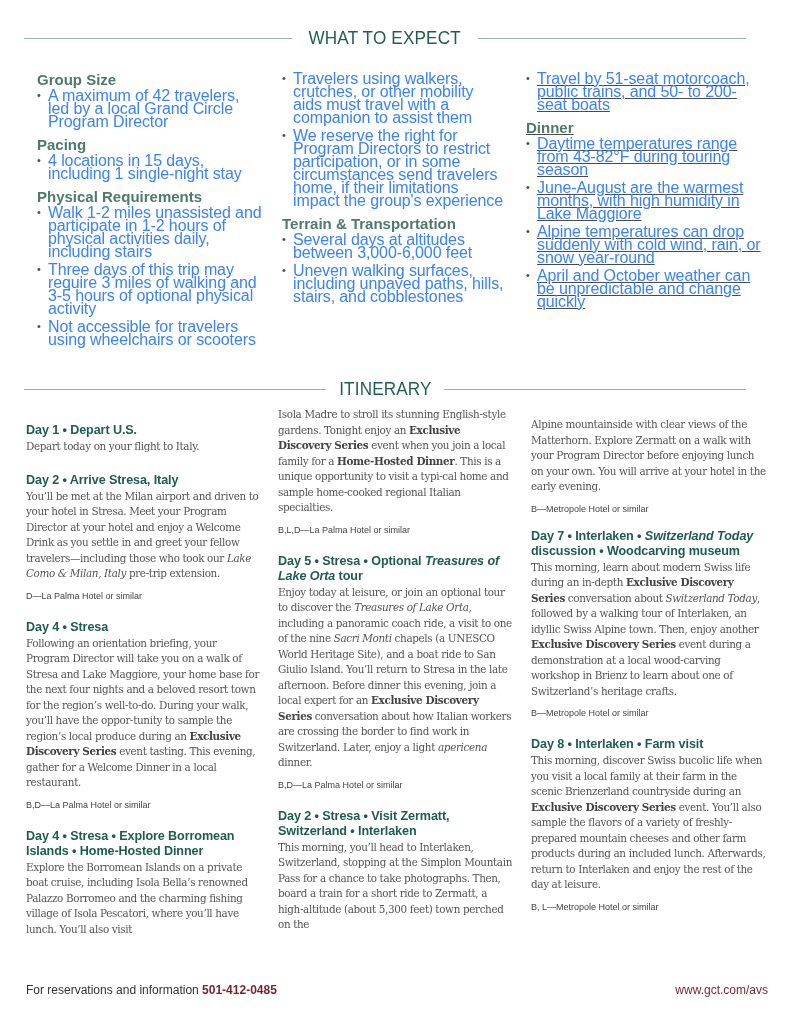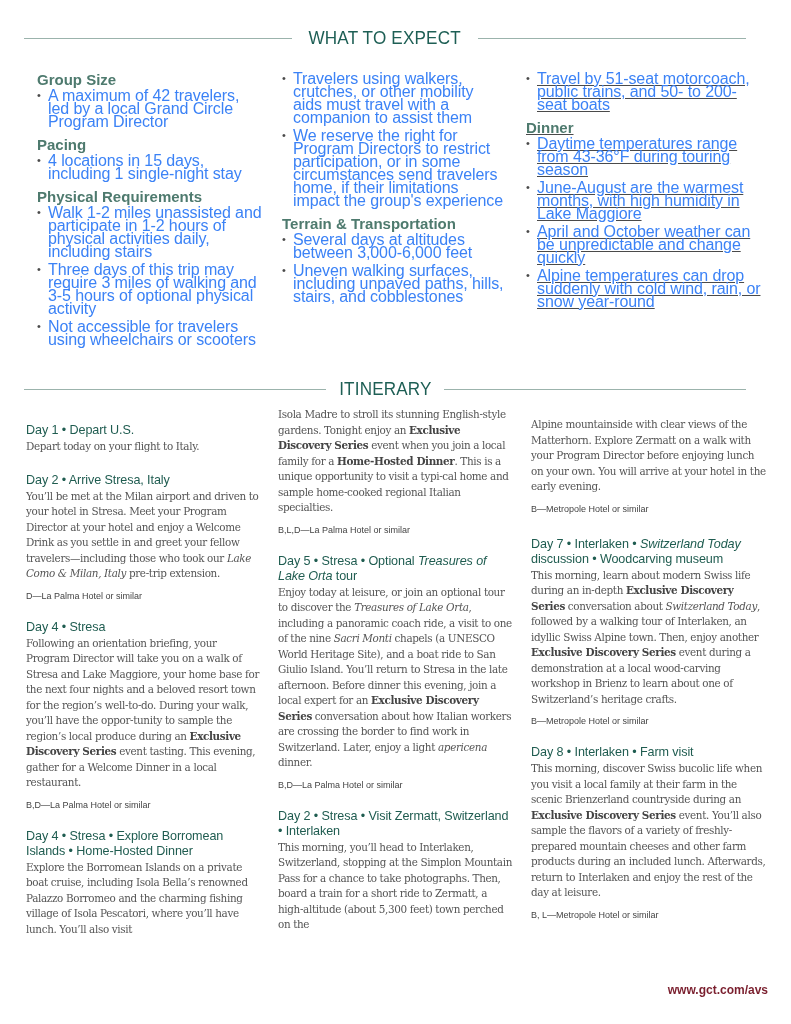--- a/index.html
+++ b/index.html
@@ -38,42 +38,42 @@
     content: "\2022"; position: absolute; left: 0; top: 0; color: #4a4a4a; font-size: 11px;
   }
 
   .itin-col { position: absolute; top: 423px; }
   #itin-col-1 { left: 26px; width: 236px; }
   #itin-col-2 { left: 278px; width: 236px; top: 406px; }
   #itin-col-3 { left: 531px; width: 236px; top: 416px; }
 
   .day { margin-bottom: 18px; }
   .day-title {
-    font-family: "Liberation Sans", sans-serif; font-weight: normal; font-size: 12.6px;
+    font-family: "Liberation Sans", sans-serif; font-weight: bold; font-size: 12.6px;
     color: #1f5c50; line-height: 15px; letter-spacing: -0.1px;
   }
   .day-title em { font-style: italic; }
   .day-body {
     font-family: "DejaVu Serif", serif; font-size: 10.4px; line-height: 15.5px;
     color: #555555; margin-top: 1px; letter-spacing: -0.35px;
   }
   .day-body b { font-weight: bold; color: #444; }
   .day-body i { font-style: italic; }
   .day-meals {
     font-family: "Liberation Sans", sans-serif; font-size: 9px; color: #444;
     margin-top: 8px; line-height: 12px;
   }
 
   .footer {
     position: absolute; top: 983px; left: 26px; width: 742px; height: 16px;
     font-family: "Liberation Sans", sans-serif; font-size: 12px;
   }
   .footer .left { position: absolute; left: 0; top: 0; color: #333; }
   .footer .phone { color: #7a1f2e; font-weight: bold; }
-  .footer .right { position: absolute; right: 0; top: 0; color: #7a1f2e; font-weight: bold; }
+  .footer .right { position: absolute; right: 0; top: 0; color: #7a1f2e; font-weight: normal; }
 </style>
 </head>
 <body>
 
 <div class="section-header" id="hdr-expect">
   <div class="rule"></div>
   <div class="title">WHAT TO EXPECT</div>
   <div class="rule"></div>
 </div>
 
@@ -105,24 +105,24 @@
     <li>Uneven walking surfaces, including unpaved paths, hills, stairs, and cobblestones</li>
   </ul>
 </div>
 
 <div class="exp-col" id="exp-col-3">
   <ul class="exp-list">
     <li>Travel by 51-seat motorcoach, public trains, and 50- to 200-seat boats</li>
   </ul>
   <div class="exp-heading">Dinner</div>
   <ul class="exp-list">
-    <li>Daytime temperatures range from 43-36°F during touring season</li>
+    <li>Daytime temperatures range from 43-82°F during touring season</li>
     <li>June-August are the warmest months, with high humidity in Lake Maggiore</li>
+    <li>Alpine temperatures can drop suddenly with cold wind, rain, or snow year-round</li>
     <li>April and October weather can be unpredictable and change quickly</li>
-    <li>Alpine temperatures can drop suddenly with cold wind, rain, or snow year-round</li>
   </ul>
 </div>
 
 <div class="section-header" id="hdr-itin">
   <div class="rule"></div>
   <div class="title">ITINERARY</div>
   <div class="rule"></div>
 </div>
 
 <div class="itin-col" id="itin-col-1">
@@ -156,31 +156,32 @@
     <div class="day-body"><span>Enjoy today at leisure, or join an optional tour to discover the </span><i>Treasures of Lake Orta</i><span>, including a panoramic coach ride, a visit to one of the nine </span><i>Sacri Monti</i><span> chapels (a UNESCO World Heritage Site), and a boat ride to San Giulio Island. You’ll return to Stresa in the late afternoon. Before dinner this evening, join a local expert for an </span><b>Exclusive Discovery Series</b><span> conversation about how Italian workers are crossing the border to find work in Switzerland. Later, enjoy a light </span><i>apericena</i><span> dinner.</span></div>
     <div class="day-meals">B,D—La Palma Hotel or similar</div>
   </div>
   <div class="day">
     <div class="day-title">Day 2 • Stresa • Visit Zermatt, Switzerland • Interlaken</div>
     <div class="day-body">This morning, you’ll head to Interlaken, Switzerland, stopping at the Simplon Mountain Pass for a chance to take photographs. Then, board a train for a short ride to Zermatt, a high-altitude (about 5,300 feet) town perched on the</div>
   </div>
 </div>
 
 <div class="itin-col" id="itin-col-3">
-  <div class="day" style="margin-bottom:22px;">
+  <div class="day" style="margin-bottom:14px;">
     <div class="day-body">Alpine mountainside with clear views of the Matterhorn. Explore Zermatt on a walk with your Program Director before enjoying lunch on your own. You will arrive at your hotel in the early evening.</div>
     <div class="day-meals">B—Metropole Hotel or similar</div>
   </div>
   <div class="day">
     <div class="day-title"><span>Day 7 • Interlaken • </span><em>Switzerland Today</em><span> discussion • Woodcarving museum</span></div>
     <div class="day-body"><span>This morning, learn about modern Swiss life during an in-depth </span><b>Exclusive Discovery Series</b><span> conversation about </span><i>Switzerland Today</i><span>, followed by a walking tour of Interlaken, an idyllic Swiss Alpine town. Then, enjoy another </span><b>Exclusive Discovery Series</b><span> event during a demonstration at a local wood-carving workshop in Brienz to learn about one of Switzerland’s heritage crafts.</span></div>
     <div class="day-meals">B—Metropole Hotel or similar</div>
   </div>
   <div class="day">
     <div class="day-title">Day 8 • Interlaken • Farm visit</div>
     <div class="day-body"><span>This morning, discover Swiss bucolic life when you visit a local family at their farm in the scenic Brienzerland countryside during an </span><b>Exclusive Discovery Series</b><span> event. You’ll also sample the flavors of a variety of freshly-prepared mountain cheeses and other farm products during an included lunch. Afterwards, return to Interlaken and enjoy the rest of the day at leisure.</span></div>
     <div class="day-meals">B, L—Metropole Hotel or similar</div>
   </div>
 </div>
 
 <div class="footer">
+  <div class="left"><span>For reservations and information </span><span class="phone">501-412-0485</span></div>
   <div class="right">www.gct.com/avs</div>
 </div>
 
 </body></html>

